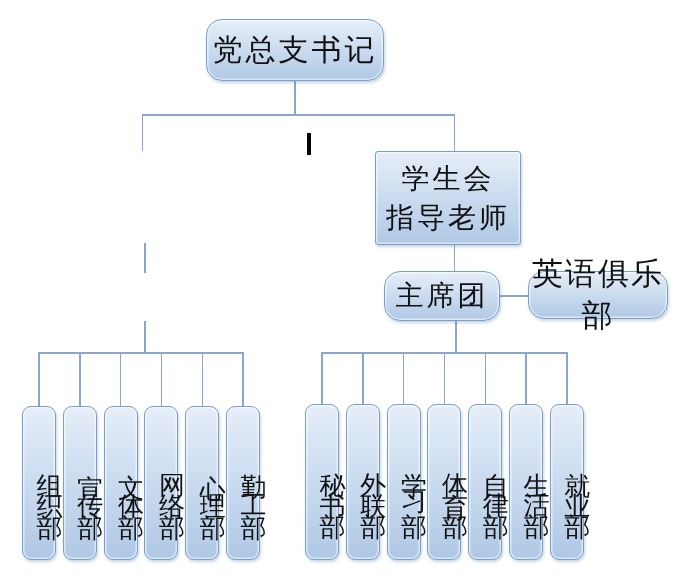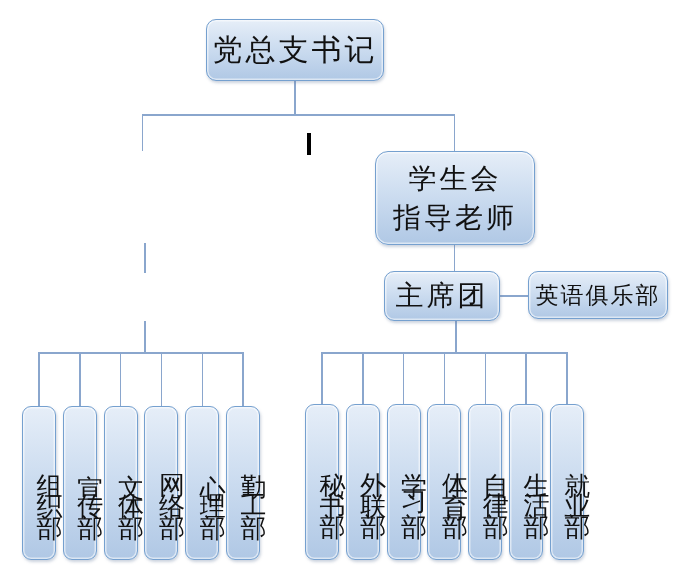--- a/index.html
+++ b/index.html
@@ -9,33 +9,33 @@
     background:#fff;
     font-family:"Liberation Serif","DejaVu Serif",serif;
     color:#111;
     overflow:hidden;
   }
   
   .node{
     position:absolute;
     box-sizing:border-box;
     border:1.8px solid #75a0cf;
-    border-radius:10px;
+    border-radius:16px;
     background:linear-gradient(180deg,#e6eef8 0%,#cdddf0 45%,#b0c8e5 100%);
     box-shadow:1px 2px 3px rgba(110,130,160,.35), inset 0 0 0 1.5px rgba(255,255,255,.55);
     display:flex;align-items:center;justify-content:center;
     text-align:center;
   }
   .node .lbl{display:block;}
   #n-root{left:206px;top:19px;width:178px;height:62px;font-size:30px;letter-spacing:3px;}
   #n-left-head{left:68px;top:150px;width:154px;height:93px;font-size:28px;line-height:39px;letter-spacing:3px;border-radius:13px;white-space:pre-line;}
-  #n-right-head{left:375px;top:151px;width:160px;height:94px;font-size:28px;line-height:39px;letter-spacing:3px;border-radius:13px;white-space:pre-line;align-items:center;}
+  #n-right-head{left:375px;top:151px;width:146px;height:94px;font-size:28px;line-height:39px;letter-spacing:3px;border-radius:3px;white-space:pre-line;align-items:center;}
   #n-left-mid{left:83px;top:272px;width:122px;height:49px;font-size:28px;letter-spacing:3px;}
   #n-right-mid{left:384px;top:271px;width:116px;height:50px;font-size:28px;letter-spacing:3px;}
-  #n-club{left:528px;top:271px;width:140px;height:48px;font-size:23px;letter-spacing:2px;}
+  #n-club{left:528px;top:271px;width:140px;height:48px;font-size:31px;letter-spacing:2px;}
   
   .dept{
     position:absolute;top:406px;width:34px;height:154px;
     border-radius:9px;
   }
   .dept .lbl{
     writing-mode:vertical-lr;
     text-orientation:upright;
     font-size:26px;
     letter-spacing:20px;

